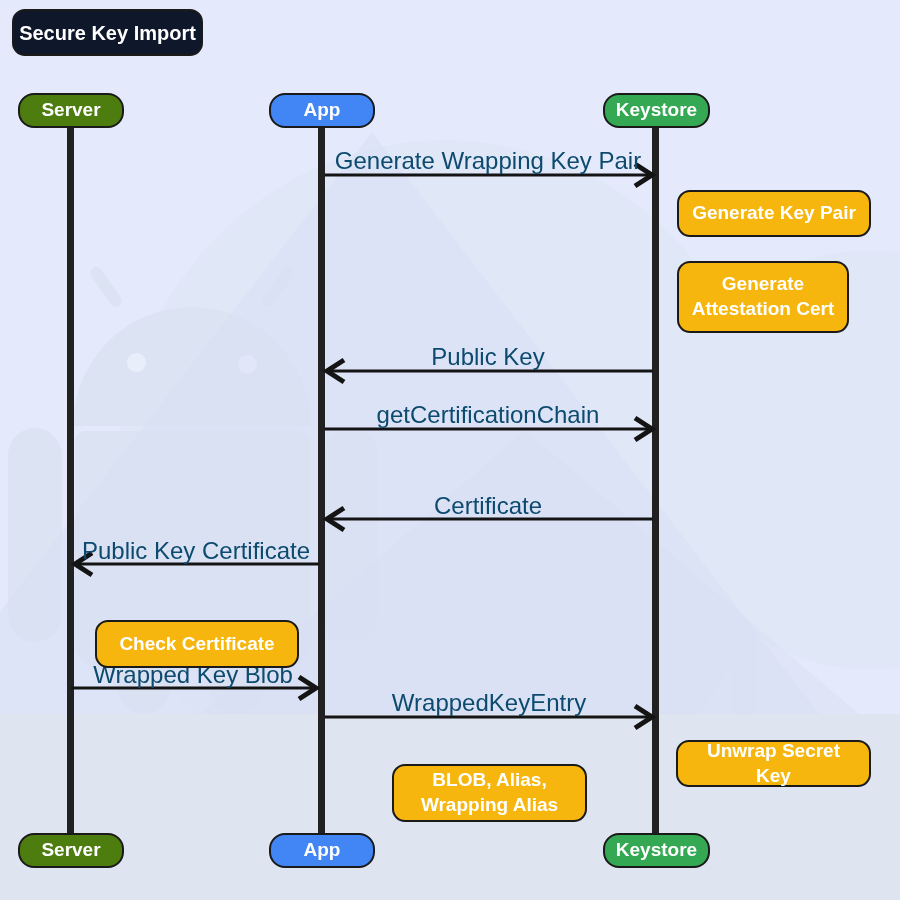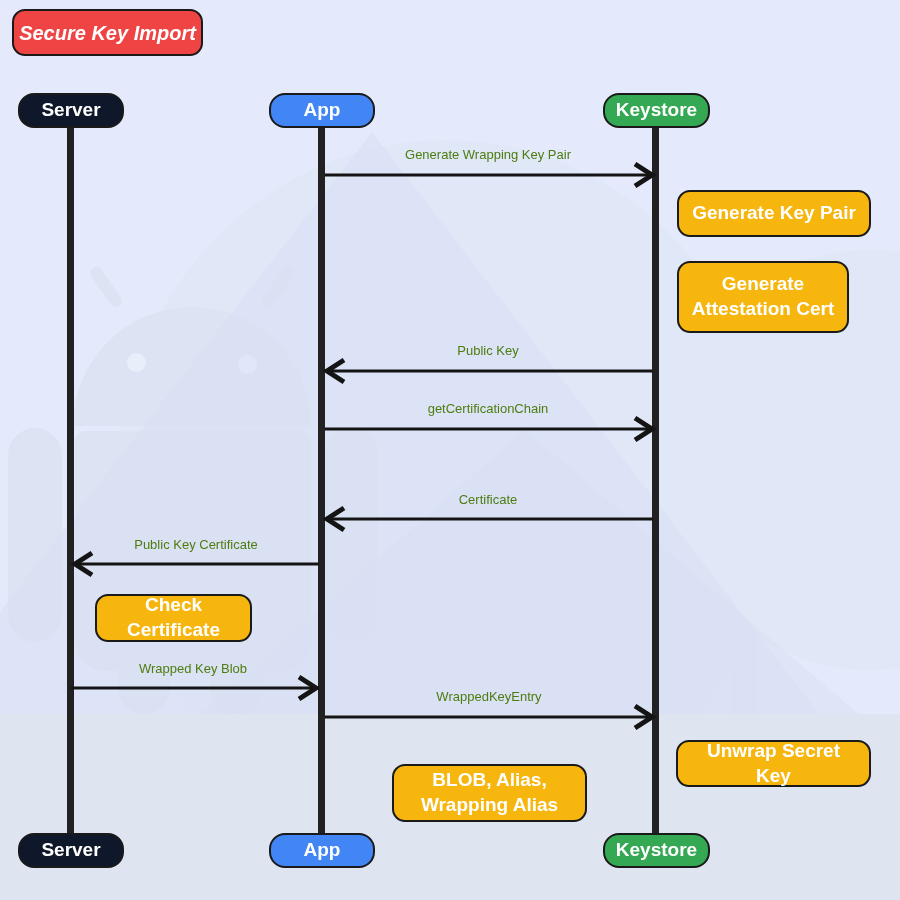--- a/index.html
+++ b/index.html
@@ -28,29 +28,29 @@
   
   .lifeline{position:absolute;width:7px;top:126px;height:709px;background:#212121;}
   .arrows{position:absolute;left:0;top:0;z-index:5;}
 
   .box{
     position:absolute;box-sizing:border-box;z-index:6;
     border:2.5px solid #1a1a1a;border-radius:14px;
     display:flex;align-items:center;justify-content:center;
     color:#ffffff;font-weight:bold;font-size:19px;text-align:center;line-height:1.3;
   }
-  .title-box{background:#ef4444;border-radius:13px;font-size:20px;font-style:italic;}
-  .actor-red{background:#0f172a;border-radius:16px;}
+  .title-box{background:#0f172a;border-radius:13px;font-size:20px;}
+  .actor-red{background:#4d7c0f;border-radius:16px;}
   .actor-blue{background:#4285f4;border-radius:16px;}
   .actor-green{background:#34a853;border-radius:16px;}
   .note{background:#f6b60e;border-radius:13px;padding:4px 10px;}
 
   .msg{
     position:absolute;z-index:6;transform:translateX(-50%);
-    font-size:13px;color:#4d7c0f;white-space:nowrap;
+    font-size:24px;color:#0c4a6e;white-space:nowrap;
   }
 </style>
 </head>
 <body>
 
 <div class="stage">
 
   <div class="wm wm-hill"></div>
 
   <div>
@@ -108,17 +108,17 @@
   <div class="msg" style="left:488px;top:147px;">Generate Wrapping Key Pair</div>
   <div class="msg" style="left:488px;top:343px;">Public Key</div>
   <div class="msg" style="left:488px;top:401px;">getCertificationChain</div>
   <div class="msg" style="left:488px;top:492px;">Certificate</div>
   <div class="msg" style="left:196px;top:537px;">Public Key Certificate</div>
   <div class="msg" style="left:489px;top:689px;">WrappedKeyEntry</div>
   <div class="msg" style="left:193px;top:661px;">Wrapped Key Blob</div>
 
   <div class="box note" style="left:677px;top:190px;width:194px;height:47px;">Generate Key Pair</div>
   <div class="box note" style="left:677px;top:261px;width:172px;height:72px;">Generate Attestation Cert</div>
-  <div class="box note" style="left:95px;top:594px;width:157px;height:48px;">Check Certificate</div>
+  <div class="box note" style="left:95px;top:620px;width:204px;height:48px;">Check Certificate</div>
   <div class="box note" style="left:392px;top:764px;width:195px;height:58px;">BLOB, Alias, Wrapping Alias</div>
   <div class="box note" style="left:676px;top:740px;width:195px;height:47px;">Unwrap Secret Key</div>
 
 </div>
 
 </body></html>

